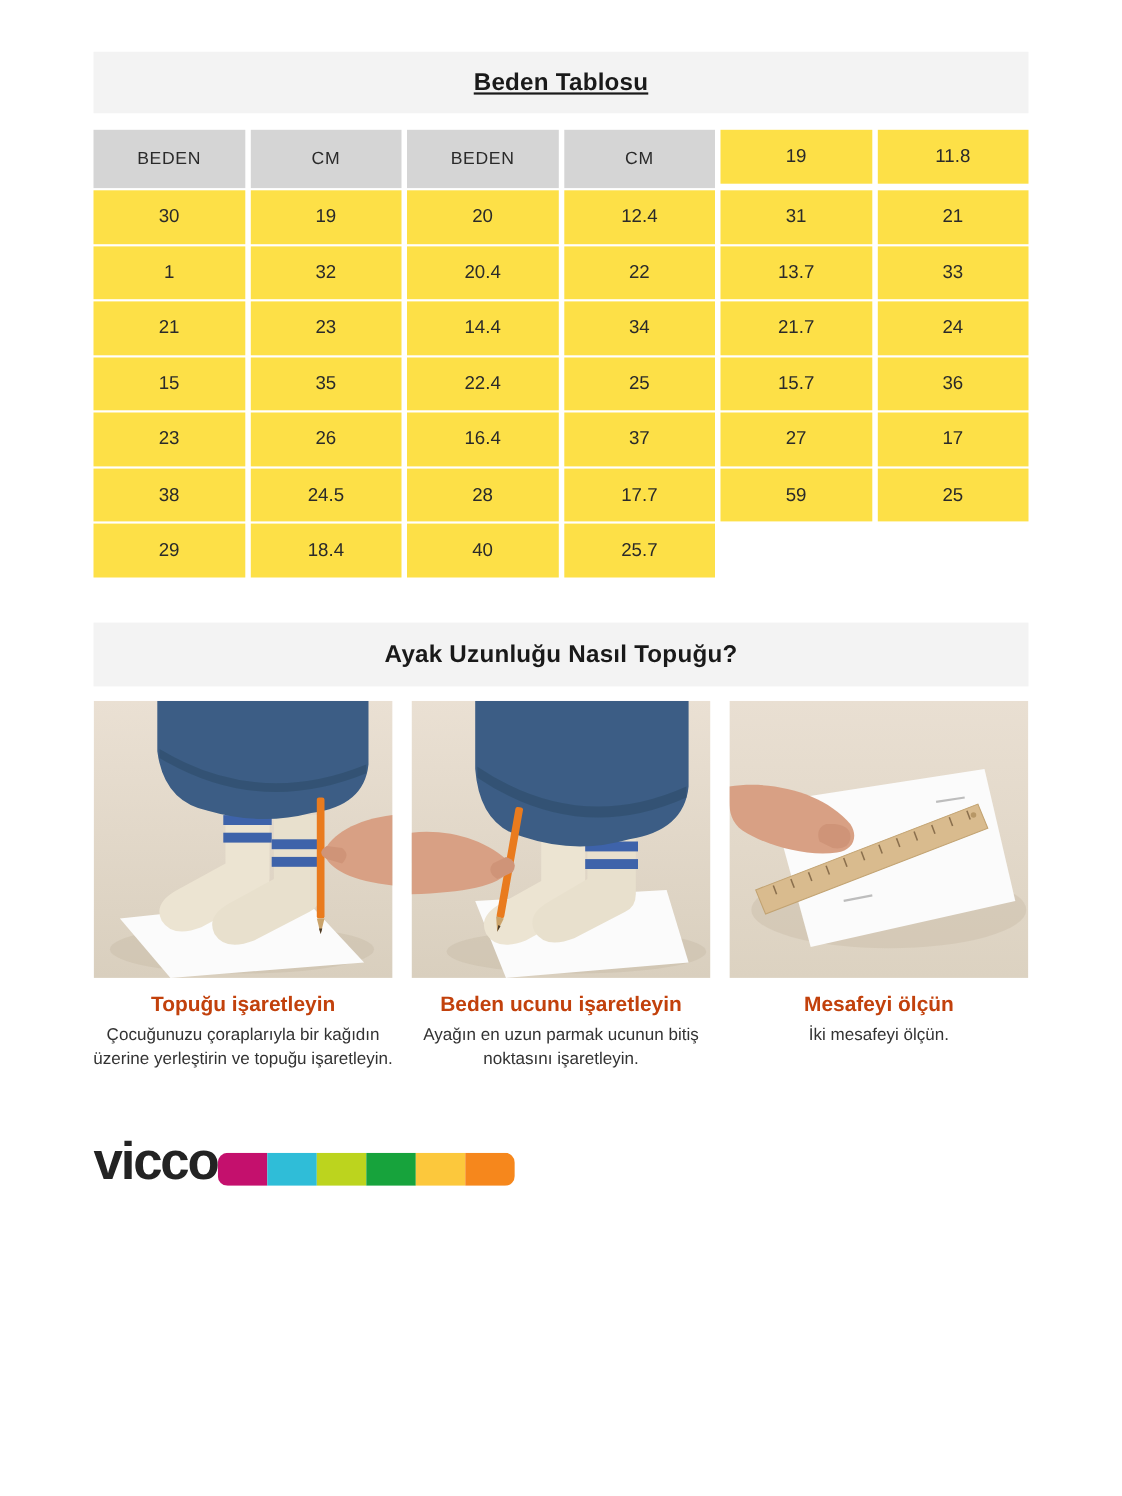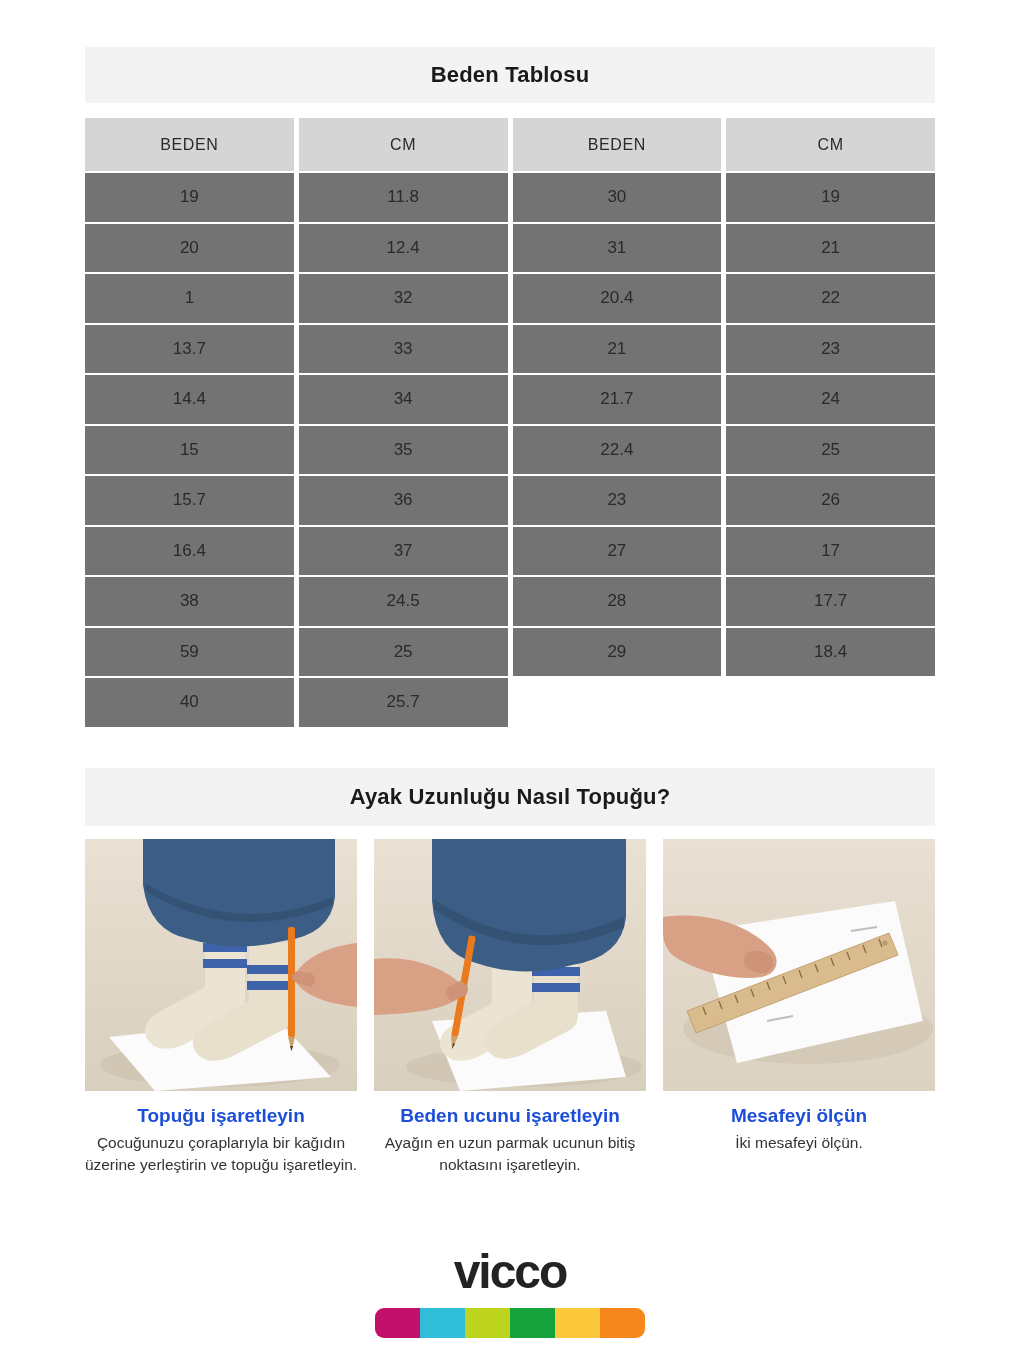--- a/index.html
+++ b/index.html
@@ -9,52 +9,52 @@
     font-family:"Liberation Sans","DejaVu Sans",sans-serif;
     color:#1f1f1f;
   }
   .page { width:1020px; height:1360px; padding:0 85px; overflow:hidden; }
 
   
   .banner {
     background:#f3f3f3; display:flex; align-items:center; justify-content:center;
     font-size:22px; font-weight:700; color:#1a1a1a; letter-spacing:.2px;
   }
-  .title-banner { margin-top:47px; height:56px; }
+  .title-banner { margin-top:47px; height:56px;text-decoration:underline; }
   .section-banner { margin-top:41px; height:58px; }
 
   
   .size-table {
     margin-top:15px;
     display:grid;
-    grid-template-columns:repeat(4,1fr);
+    grid-template-columns:repeat(6,1fr);
     column-gap:5px; row-gap:2px;
   }
   .size-table .cell {
     display:flex; align-items:center; justify-content:center;
     font-size:17px; color:#2a2a2a;
   }
   .size-table .head {
     background:#d5d5d5; height:53px; letter-spacing:.6px; font-size:16px;
   }
-  .size-table .body { background:#737373; height:48.5px; }
+  .size-table .body { background:#fde047; height:48.5px; }
 
   
   .steps { margin-top:13px; display:flex; gap:17px; }
   .step { width:272px; }
   .photo { width:272px; height:252px; overflow:hidden; }
   .photo svg { display:block; }
-  .step-title { margin-top:14px; text-align:center; font-size:19px; font-weight:700; color:#1d4ed8; }
+  .step-title { margin-top:14px; text-align:center; font-size:19px; font-weight:700; color:#c2410c; }
   .step-desc {
-    margin:5px -8px 17px; text-align:center;
+    margin:5px -8px 4px; text-align:center;
     font-size:15.5px; line-height:1.42; color:#333333;
   }
 
   
-  .brand { margin-top:55px; display:flex; flex-direction:column; align-items:center; }
+  .brand { margin-top:55px; display:flex; flex-direction:row; align-items:center; }
   .logo {
     font-size:48px; font-weight:800; letter-spacing:-2px; color:#232323; line-height:1;
   }
   .brand-bar {
     margin-top:12px; width:270px; height:30px; border-radius:9px;
     overflow:hidden; display:flex;
   }
   .brand-bar span { flex:1 1 0; }
 </style>
 </head>

